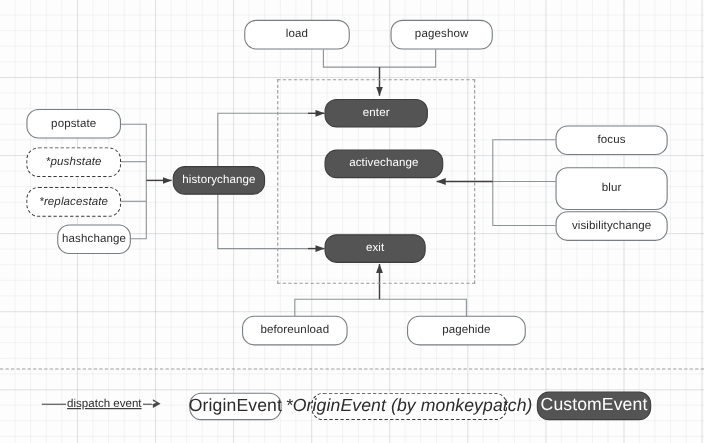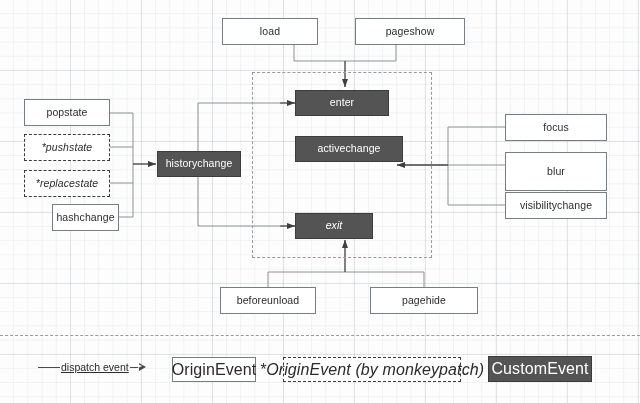--- a/index.html
+++ b/index.html
@@ -43,20 +43,21 @@
     box-sizing: border-box;
     display: flex;
     align-items: center;
     justify-content: center;
     text-align: center;
     font-size: 10.5px;
     line-height: 1.1;
     letter-spacing: 0.1px;
     color: #2b2b2b;
     white-space: nowrap;
+    border-radius: 11px;
   }
   .node.origin {
     background: #ffffff;
     border: 1px solid #777d80;
   }
   .node.patched {
     background: #ffffff;
     border: 1px dashed #3a3a3a;
     font-style: italic;
   }
@@ -168,37 +169,37 @@
       <path d="M280,103 L295,103"></path>
       <path d="M280,226 L295,226"></path>
       <path d="M448,165 L397,165"></path>
     </g>
   </svg>
 
   <div class="group-box" style="left:252px; top:72px; width:180px; height:186px;"></div>
 
   <div class="node origin" style="left:222px; top:18px; width:96px; height:27px;">load</div>
 
-  <div class="node origin" style="left:355px; top:18px; width:110px; height:27px;">pageshow</div>
+  <div class="node origin" style="left:355px; top:18px; width:93px; height:27px;">pageshow</div>
 
   <div class="node origin" style="left:24px; top:99px; width:86px; height:27px;">popstate</div>
 
   <div class="node patched" style="left:24px; top:134px; width:86px; height:27px;">*pushstate</div>
 
   <div class="node patched" style="left:24px; top:170px; width:86px; height:27px;">*replacestate</div>
 
   <div class="node origin" style="left:24px; top:204px; width:67px; height:27px;margin-left:28px;">hashchange</div>
 
   <div class="node custom" style="left:157px; top:151px; width:84px; height:26px;">historychange</div>
 
   <div class="node custom" style="left:295px; top:90px; width:94px; height:26px;">enter</div>
 
   <div class="node custom" style="left:295px; top:136px; width:108px; height:26px;">activechange</div>
 
-  <div class="node custom" style="left:295px; top:213px; width:78px; height:26px;font-style:italic;">exit</div>
+  <div class="node custom" style="left:295px; top:213px; width:92px; height:26px;">exit</div>
 
   <div class="node origin" style="left:505px; top:114px; width:102px; height:27px;">focus</div>
 
   <div class="node origin" style="left:505px; top:152px; width:102px; height:39px;">blur</div>
 
   <div class="node origin" style="left:505px; top:192px; width:102px; height:27px;">visibilitychange</div>
 
   <div class="node origin" style="left:220px; top:287px; width:96px; height:27px;">beforeunload</div>
 
   <div class="node origin" style="left:370px; top:287px; width:108px; height:27px;">pagehide</div>

